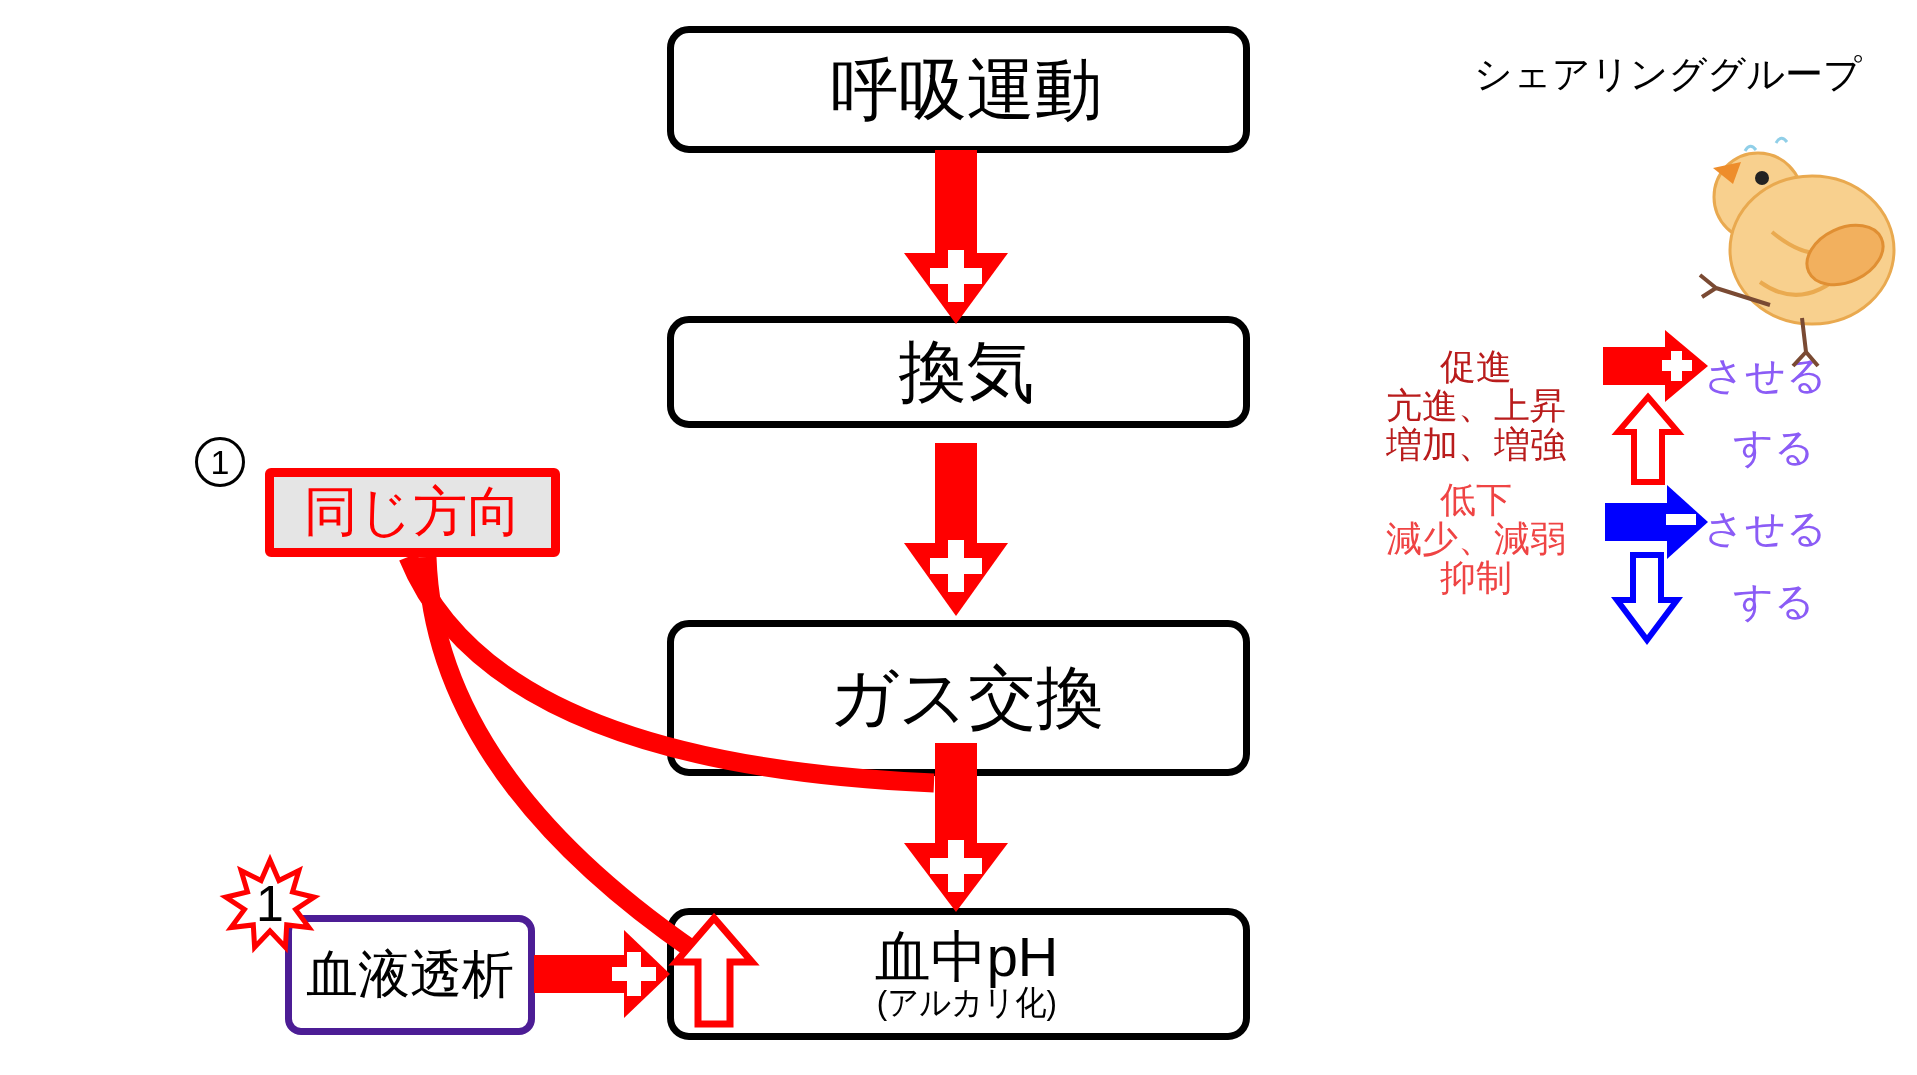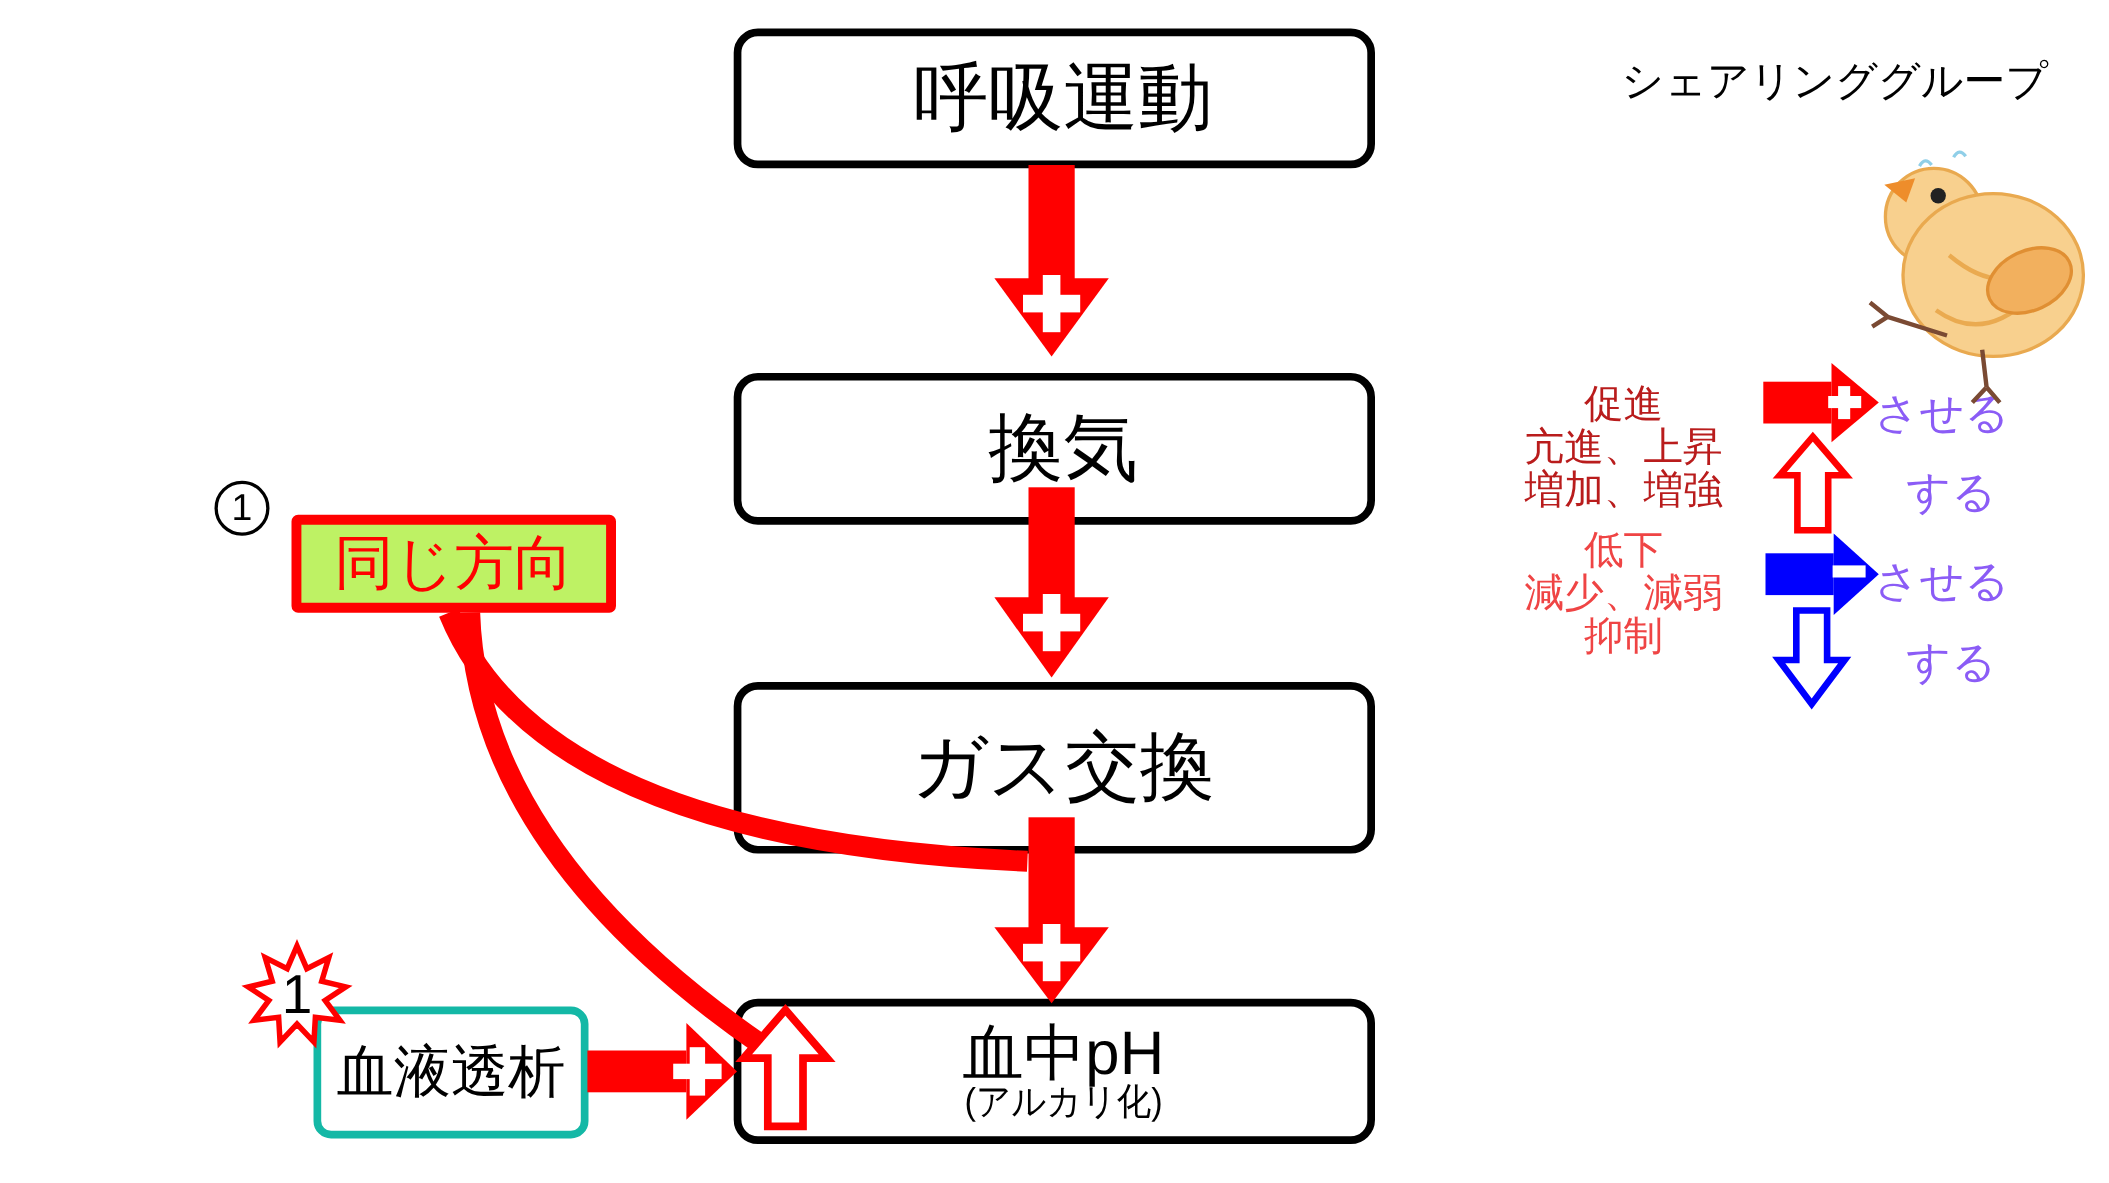--- a/index.html
+++ b/index.html
@@ -11,31 +11,31 @@
   .flowbox{
     position:absolute;box-sizing:border-box;left:667px;width:583px;
     background:#fff;border:7px solid #000;border-radius:22px;
     display:flex;flex-direction:column;align-items:center;justify-content:center;
     z-index:1;text-align:center;line-height:1.05;padding-left:16px;
   }
   .flowbox .main{font-size:68px;}
   .flowbox .main-sm{font-size:56px;}
   .flowbox .sub{font-size:34px;margin-top:-2px;transform:scaleX(.92);}
   #box-respiration{top:26px;height:127px;}
-  #box-ventilation{top:339px;height:138px;}
+  #box-ventilation{top:316px;height:112px;}
   #box-gas-exchange{top:620px;height:156px;}
   #box-blood-ph{top:908px;height:132px;}
   #box-hemodialysis{
     position:absolute;box-sizing:border-box;left:285px;top:915px;width:250px;height:120px;
-    background:#fff;border:7px solid #14b8a6;border-radius:16px;
+    background:#fff;border:7px solid #4c1d95;border-radius:16px;
     display:flex;align-items:center;justify-content:center;font-size:52px;z-index:1;
   }
   #box-same-direction{
     position:absolute;box-sizing:border-box;left:265px;top:468px;width:295px;height:89px;
-    background:#bef264;border:9px solid #ff0000;border-radius:6px;color:#ff0000;
+    background:#e5e5e5;border:9px solid #ff0000;border-radius:6px;color:#ff0000;
     display:flex;align-items:center;justify-content:center;font-size:54px;z-index:3;
   }
   #circle-number{
     position:absolute;left:195px;top:437px;width:50px;height:50px;box-sizing:border-box;
     border:3px solid #000;border-radius:50%;display:flex;align-items:center;justify-content:center;
     font-size:34px;background:#fff;z-index:4;
   }
   #star-number{
     position:absolute;left:246px;top:874px;width:48px;height:60px;
     display:flex;align-items:center;justify-content:center;font-size:50px;z-index:4;color:#000;

